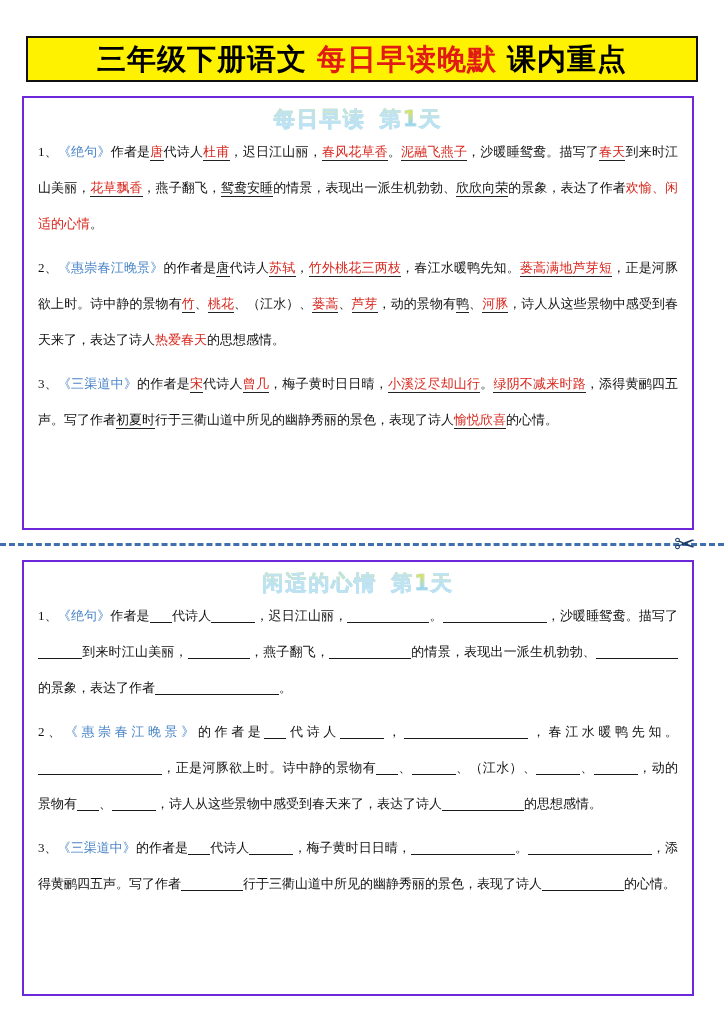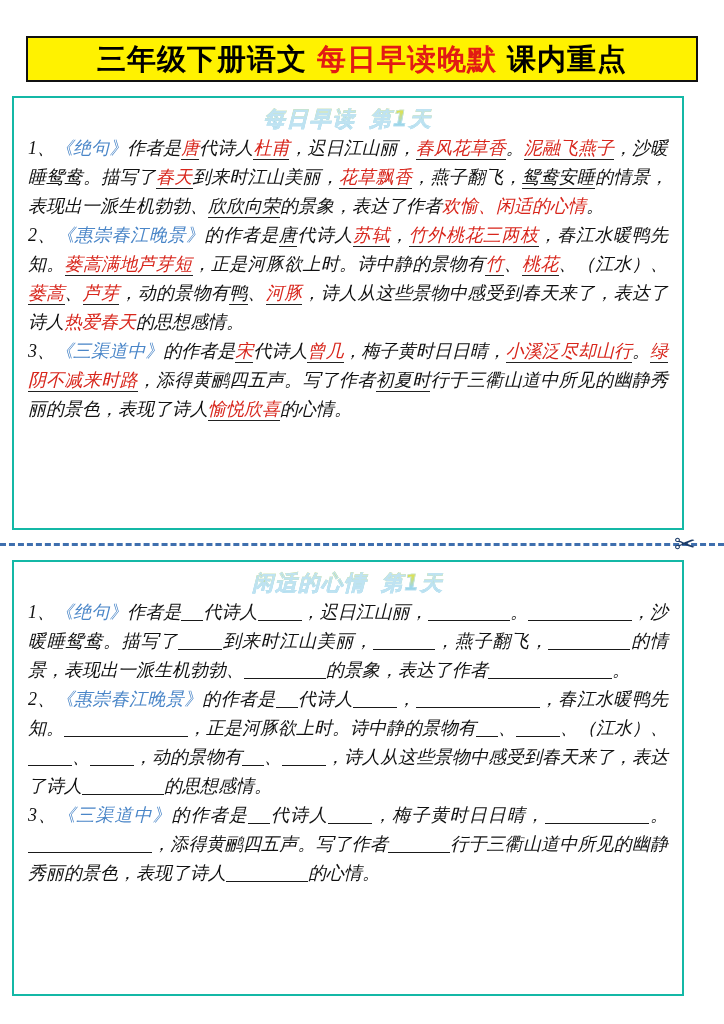--- a/index.html
+++ b/index.html
@@ -45,27 +45,26 @@
     letter-spacing: 1px;
     color: #000000;
     line-height: 1;
   }
   .title-text .accent { color: #E21A14; }
   .title-text .sp { display: inline-block; width: 10px; }
 
   
   .card {
     position: absolute;
-    left: 12px;
+    left: 22px;
     width: 672px;
-    border: 2px solid #14b8a6;
+    border: 2px solid #6d28d9;
     box-sizing: border-box;
     background: #ffffff;
     padding: 6px 14px 8px 14px;
-    font-style: italic;
   }
   #card-morning { top: 96px; height: 434px; }
   #card-evening { top: 560px; height: 436px; }
 
   .section-head {
     text-align: center;
     font-family: "DejaVu Sans", "Liberation Sans", sans-serif;
     font-weight: bold;
     font-size: 21px;
     letter-spacing: 2px;
@@ -77,29 +76,29 @@
     color: transparent;
     -webkit-text-stroke: 0.6px #bfe3f2;
     text-shadow: 0 0 0 transparent;
     white-space: nowrap;
   }
   .section-head .daygap { display: inline-block; width: 14px; }
 
   
   .para {
     font-family: "Liberation Serif", "DejaVu Serif", serif;
-    font-size: 18px;
-    line-height: 29px;
+    font-size: 13px;
+    line-height: 36px;
     color: #111111;
     text-align: justify;
     text-justify: inter-ideograph;
     margin: 0;
     letter-spacing: 0px;
   }
-  .para + .para { margin-top: 0px; }
+  .para + .para { margin-top: 8px; }
 
   .bk { color: #4a86c8; }             
   .rd { color: #D8261C; }             
   .rdu {
     color: #D8261C;
     border-bottom: 1.4px solid #222222;
     padding-bottom: 1px;
   }
   .bu {                                 
     color: #111111;

